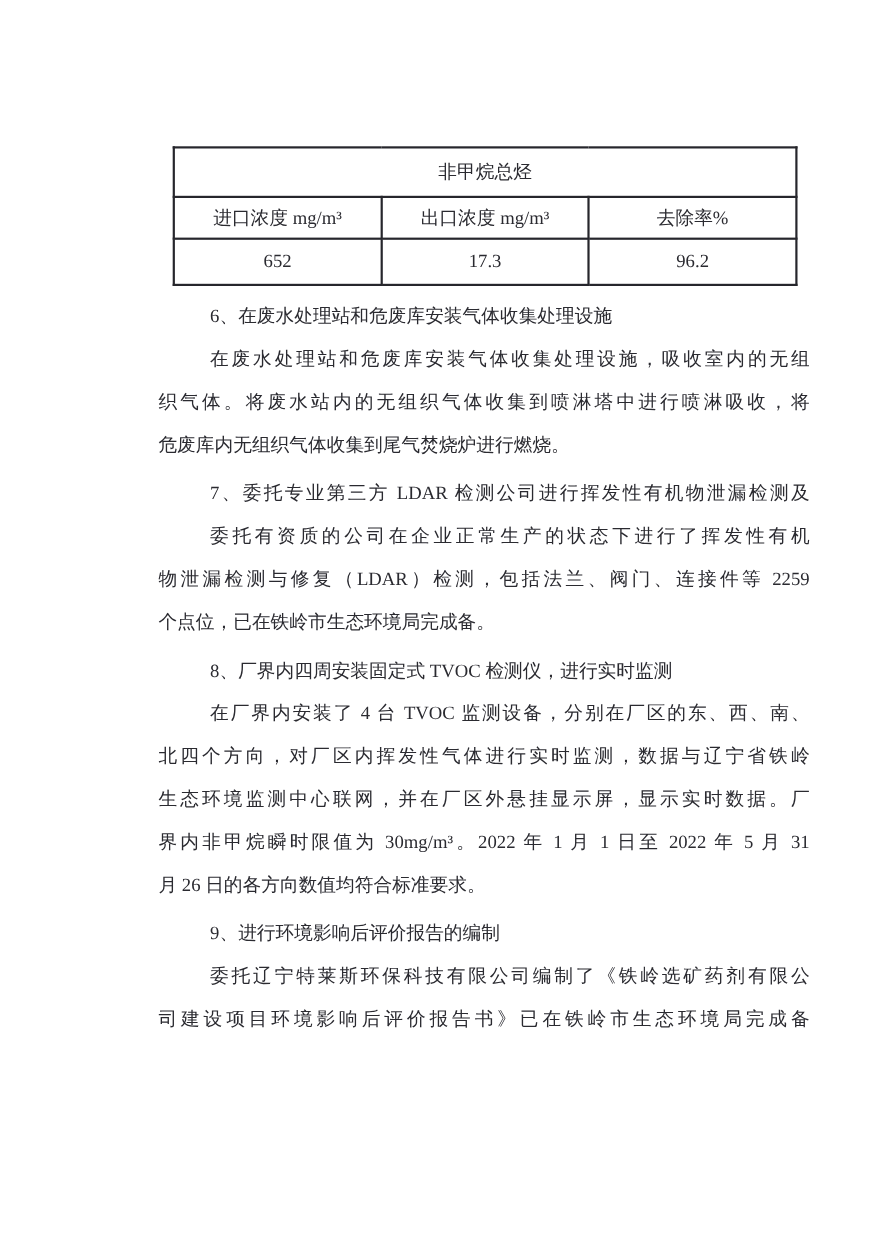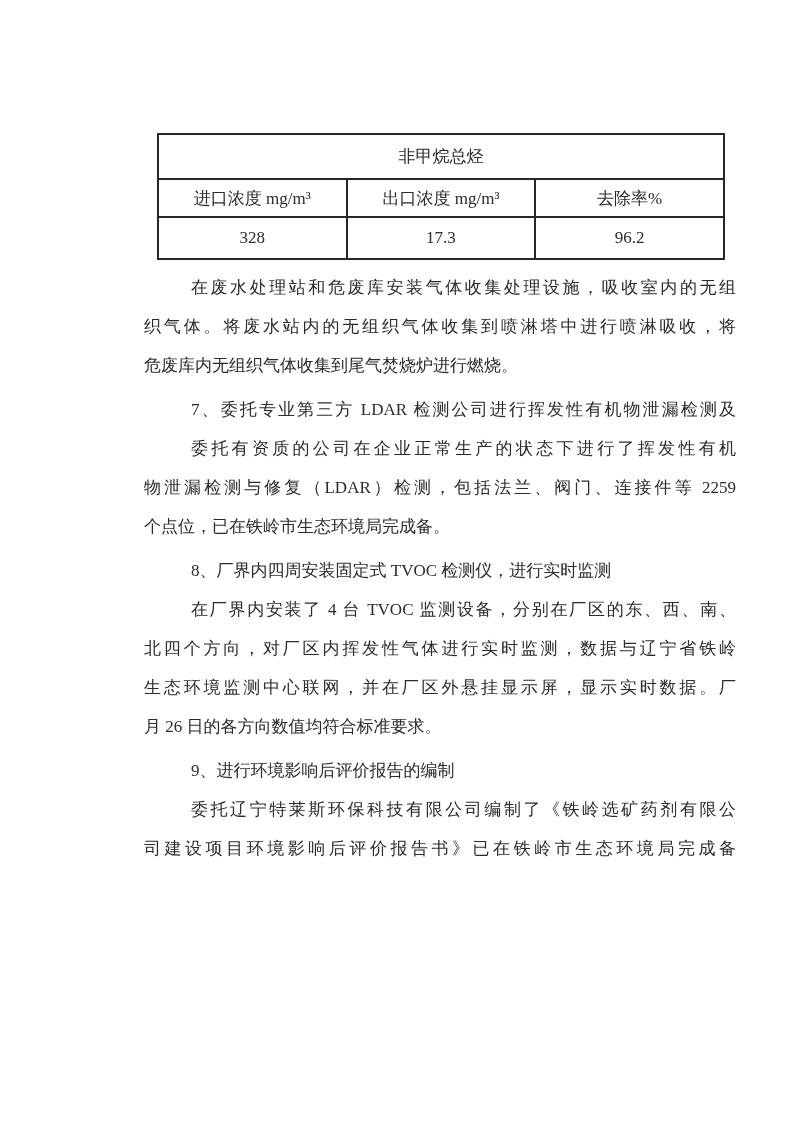--- a/index.html
+++ b/index.html
@@ -64,47 +64,49 @@
     <tbody>
         <tr class="row-title">
       <td colspan="3">非甲烷总烃</td>
     </tr>
     <tr class="row-header">
       <td>进口浓度 mg/m³</td>
       <td>出口浓度 mg/m³</td>
       <td>去除率%</td>
     </tr>
     <tr class="row-values">
-      <td>328</td>
+      <td>652</td>
       <td>17.3</td>
       <td>96.2</td>
     </tr>
   </tbody>
     </table>
 
   <div class="content">
 
     <section>
+      <div class="line indent">6、在废水处理站和危废库安装气体收集处理设施</div>
       <div class="line indent just">在废水处理站和危废库安装气体收集处理设施，吸收室内的无组</div>
       <div class="line just">织气体。将废水站内的无组织气体收集到喷淋塔中进行喷淋吸收，将</div>
       <div class="line">危废库内无组织气体收集到尾气焚烧炉进行燃烧。</div>
     </section>
 
     <section>
       <div class="line indent just">7、委托专业第三方 LDAR 检测公司进行挥发性有机物泄漏检测及</div>
       <div class="line indent just">委托有资质的公司在企业正常生产的状态下进行了挥发性有机</div>
       <div class="line just">物泄漏检测与修复（LDAR）检测，包括法兰、阀门、连接件等 2259</div>
       <div class="line">个点位，已在铁岭市生态环境局完成备。</div>
     </section>
 
     <section>
       <div class="line indent">8、厂界内四周安装固定式 TVOC 检测仪，进行实时监测</div>
       <div class="line indent just">在厂界内安装了 4 台 TVOC 监测设备，分别在厂区的东、西、南、</div>
       <div class="line just">北四个方向，对厂区内挥发性气体进行实时监测，数据与辽宁省铁岭</div>
       <div class="line just">生态环境监测中心联网，并在厂区外悬挂显示屏，显示实时数据。厂</div>
+      <div class="line just">界内非甲烷瞬时限值为 30mg/m³。2022 年 1 月 1 日至 2022 年 5 月 31</div>
       <div class="line">月 26 日的各方向数值均符合标准要求。</div>
     </section>
 
     <section>
       <div class="line indent">9、进行环境影响后评价报告的编制</div>
       <div class="line indent just">委托辽宁特莱斯环保科技有限公司编制了《铁岭选矿药剂有限公</div>
       <div class="line just">司建设项目环境影响后评价报告书》已在铁岭市生态环境局完成备</div>
     </section>
 
   </div>

